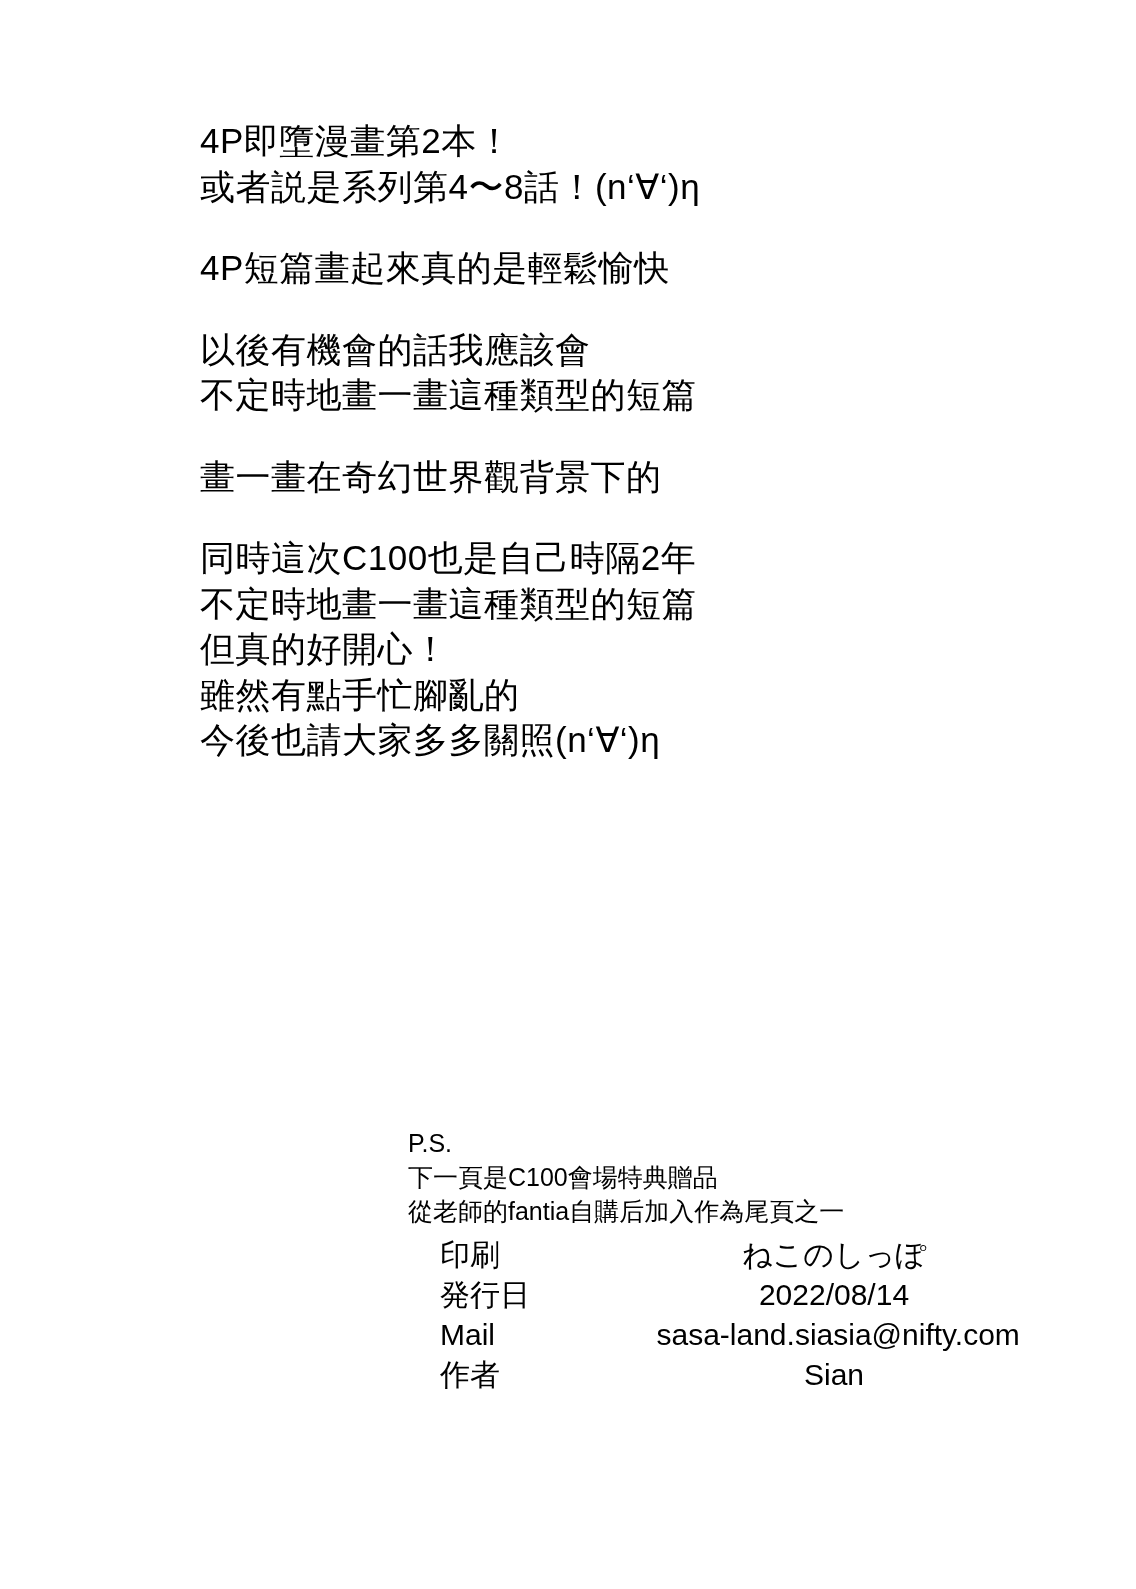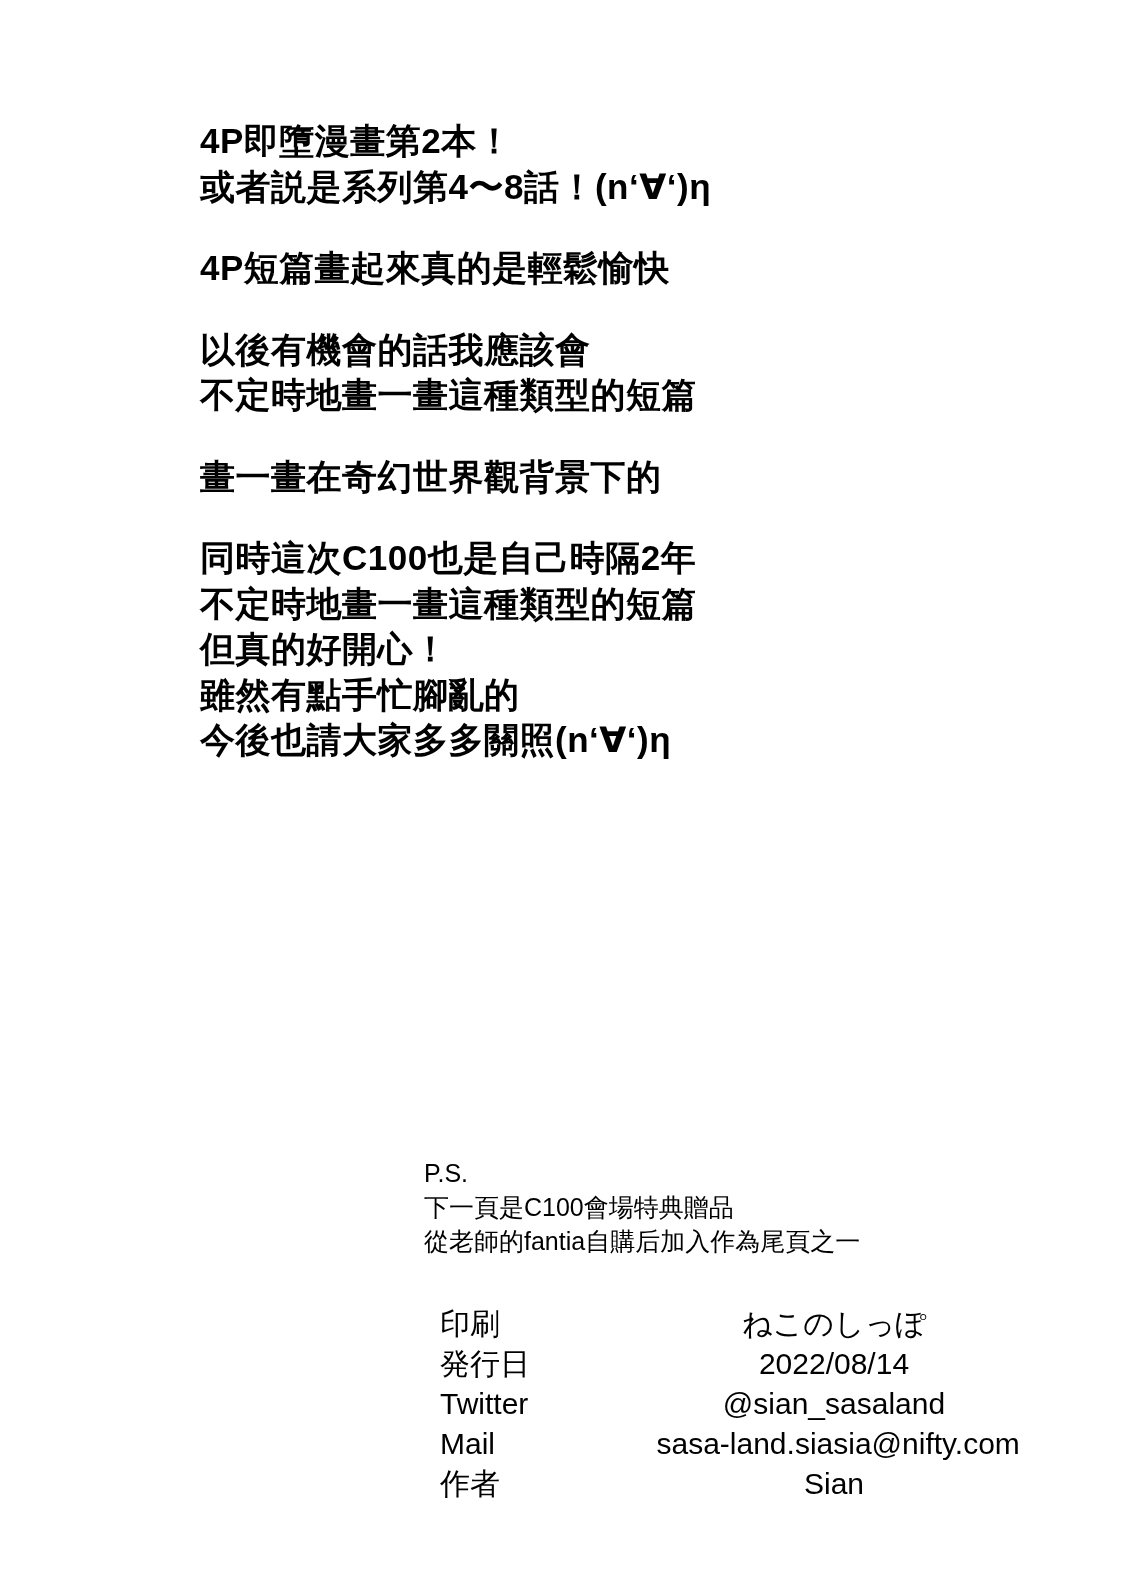--- a/index.html
+++ b/index.html
@@ -28,41 +28,40 @@
   }
   .para {
     margin: 0 0 36px 0;
   }
   .para:last-child {
     margin-bottom: 12px;
   }
   .line {
     font-size: 35px;
     line-height: 1.30;
-    font-weight: 700;
+    font-weight: 400;
     letter-spacing: 0.5px;
     white-space: pre;
   }
   .ps-block {
     position: absolute;
     left: 408px;
-    top: 1156px;
+    top: 1126px;
     width: 700px;
-    margin-left: 16px;
   }
   .ps-line {
     font-size: 25px;
     line-height: 1.36;
     font-weight: 400;
     white-space: pre;
   }
   .colophon {
     position: absolute;
     left: 440px;
-    top: 1304px;
+    top: 1235px;
     width: 660px;
   }
   .colophon-row {
     display: flex;
     align-items: baseline;
     font-size: 30px;
     line-height: 1.33;
     font-weight: 400;
     white-space: pre;
   }
@@ -121,24 +120,20 @@
     <div class="colophon-row">
       <span class="colophon-label">印刷</span>
       <span class="colophon-value">ねこのしっぽ</span>
     </div>
 
     <div class="colophon-row">
       <span class="colophon-label">発行日</span>
       <span class="colophon-value">2022/08/14</span>
     </div>
 
-    <div class="colophon-row">
-      <span class="colophon-label">Twitter</span>
-      <span class="colophon-value">@sian_sasaland</span>
-    </div>
 
     <div class="colophon-row">
       <span class="colophon-label">Mail</span>
       <span class="colophon-value"> sasa-land.siasia@nifty.com</span>
     </div>
 
     <div class="colophon-row">
       <span class="colophon-label">作者</span>
       <span class="colophon-value">Sian</span>
     </div>

